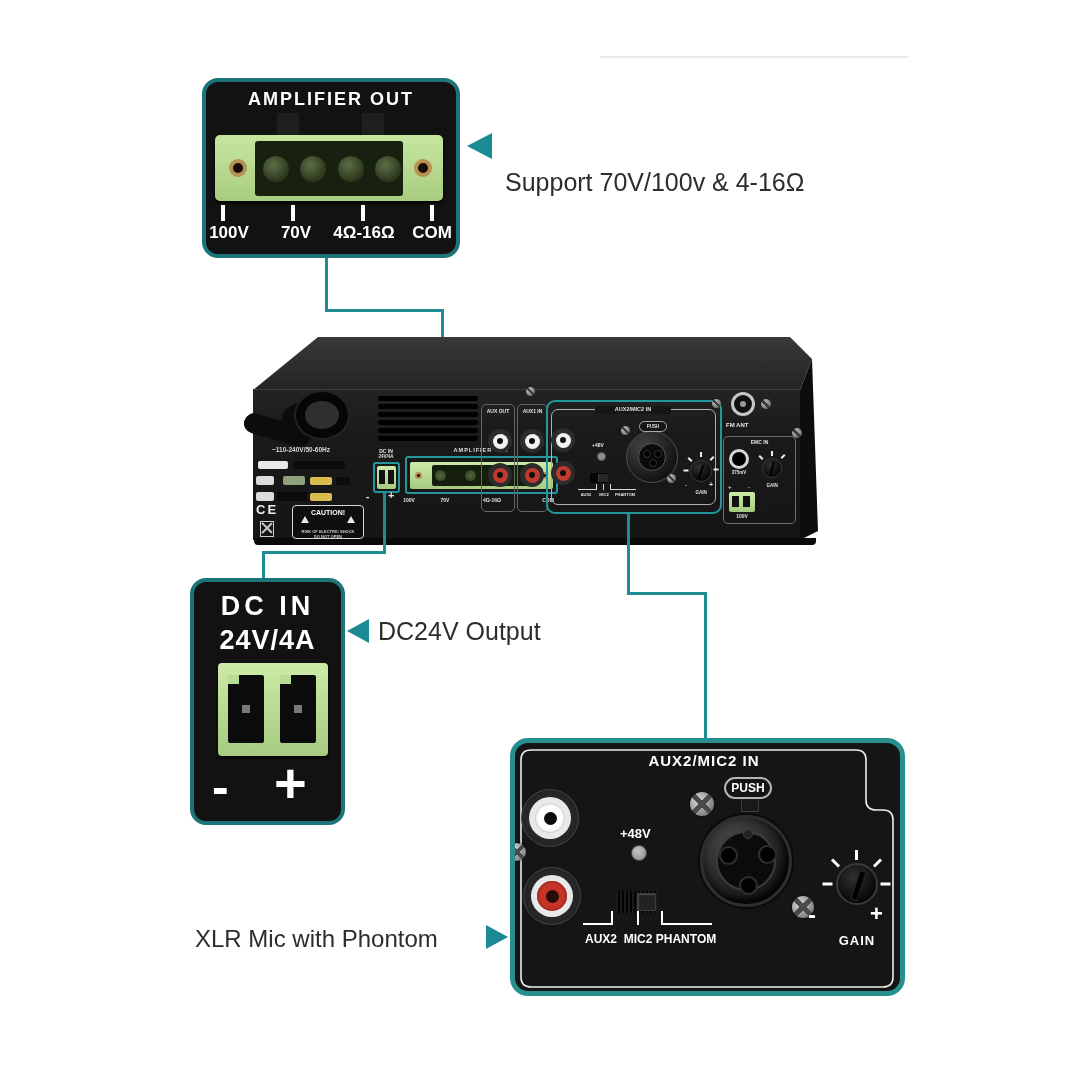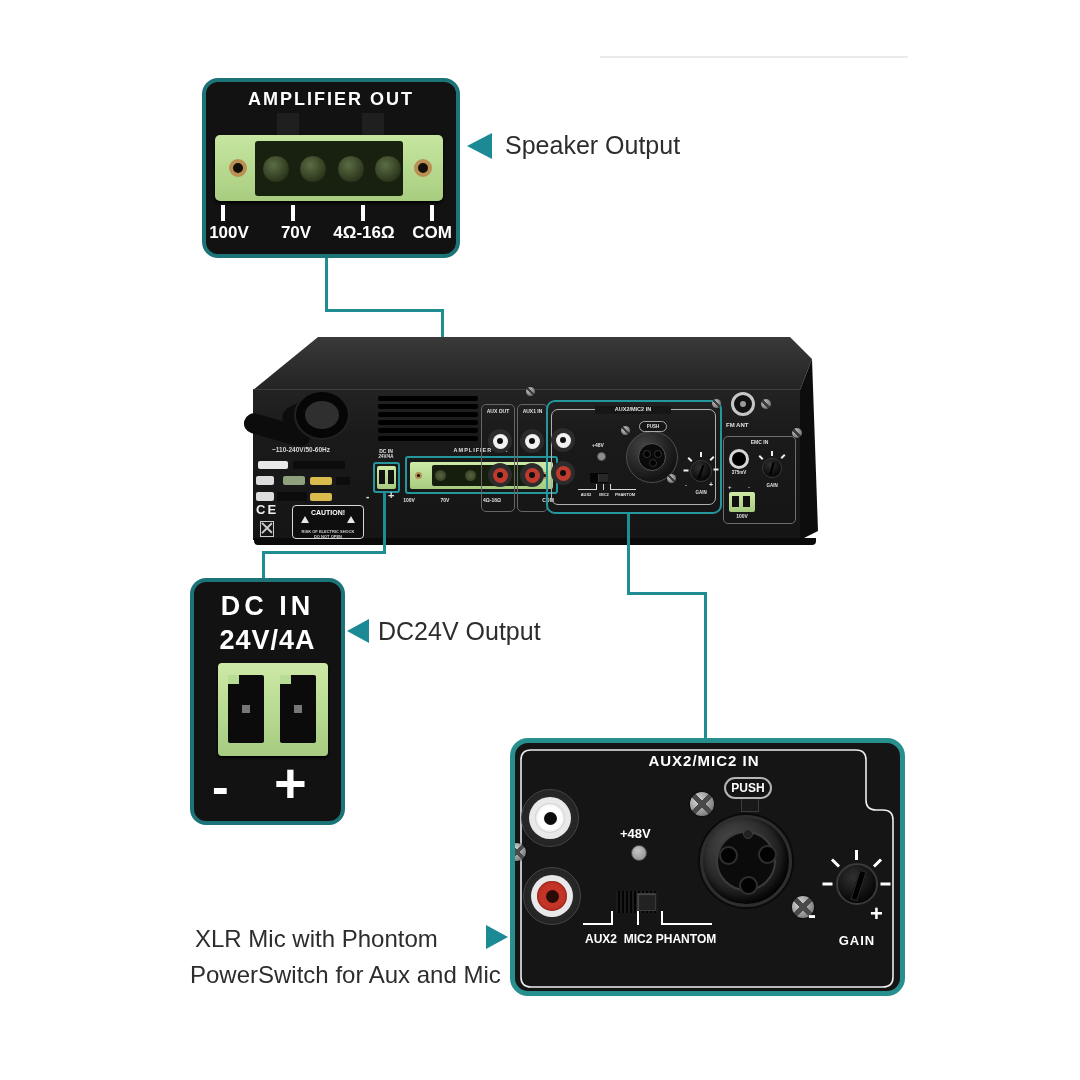--- a/index.html
+++ b/index.html
@@ -61,21 +61,21 @@
     <div class="abs" style="left:85px;top:123px;width:4px;height:16px;background:#fff"></div>
     <div class="abs" style="left:155px;top:123px;width:4px;height:16px;background:#fff"></div>
     <div class="abs" style="left:224px;top:123px;width:4px;height:16px;background:#fff"></div>
     <div class="abs wt ctr" style="left:-7px;top:141px;width:60px;font-size:17px">100V</div>
     <div class="abs wt ctr" style="left:60px;top:141px;width:60px;font-size:17px">70V</div>
     <div class="abs wt ctr" style="left:123px;top:141px;width:70px;font-size:17px">4Ω-16Ω</div>
     <div class="abs wt ctr" style="left:196px;top:141px;width:60px;font-size:17px">COM</div>
   </div>
 
   <div class="arrowL" style="left:467px;top:133px"></div>
-  <div class="ann" style="left:505px;top:131px">Speaker Output</div>
+  <div class="ann" style="left:505px;top:168px">Support 70V/100v &amp; 4-16Ω</div>
 
   <div class="tline" style="left:325px;top:258px;width:3px;height:54px"></div>
   <div class="tline" style="left:325px;top:309px;width:119px;height:3px"></div>
   <div class="tline" style="left:441px;top:309px;width:3px;height:150px"></div>
 
   <div class="abs" style="left:253px;top:335px;width:565px;height:56px;background:linear-gradient(#3a3a3a,#232323);clip-path:polygon(0px 55px,65px 2px,537px 2px,559px 24px,547px 55px)"></div>
   <div class="abs" style="left:798px;top:355px;width:22px;height:186px;background:#0d0d0d;clip-path:polygon(2px 35px,14px 4px,20px 176px,2px 185px)"></div>
   <div class="abs" style="left:253px;top:389px;width:547px;height:150px;background:linear-gradient(#232323,#1a1a1a 30%,#151515);border-top:1px solid #3e3e3e"></div>
   <div class="abs" style="left:254px;top:538px;width:562px;height:7px;background:#0a0a0a;border-radius:0 0 4px 4px"></div>
 
@@ -329,16 +329,15 @@
     <div class="ktick" style="left:319px;top:115px;transform:rotate(-45deg)"></div>
     <div class="ktick" style="left:340px;top:107px"></div>
     <div class="ktick" style="left:361px;top:115px;transform:rotate(45deg)"></div>
     <div class="ktick" style="left:369px;top:136px;transform:rotate(90deg)"></div>
     <div class="abs wt" style="left:293px;top:158px;font-size:24px">-</div>
     <div class="abs wt" style="left:355px;top:158px;font-size:22px">+</div>
     <div class="abs wt ctr" style="left:312px;top:190px;width:60px;font-size:13px;letter-spacing:1px">GAIN</div>
   </div>
 
   <div class="ann" style="left:195px;top:925px;font-size:24px">XLR Mic with Phontom</div>
-  <div class="ann" style="left:190px;top:961px;font-size:24px">PowerSwitch for Aux and Mic</div>
   <div class="arrowR" style="left:486px;top:925px;border-top-width:12px;border-bottom-width:12px;border-left-width:22px"></div>
 
 </div>
 
 </body></html>

